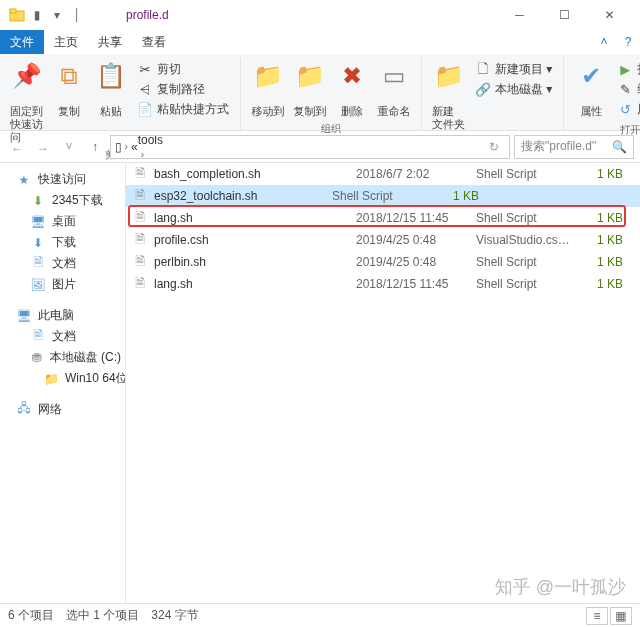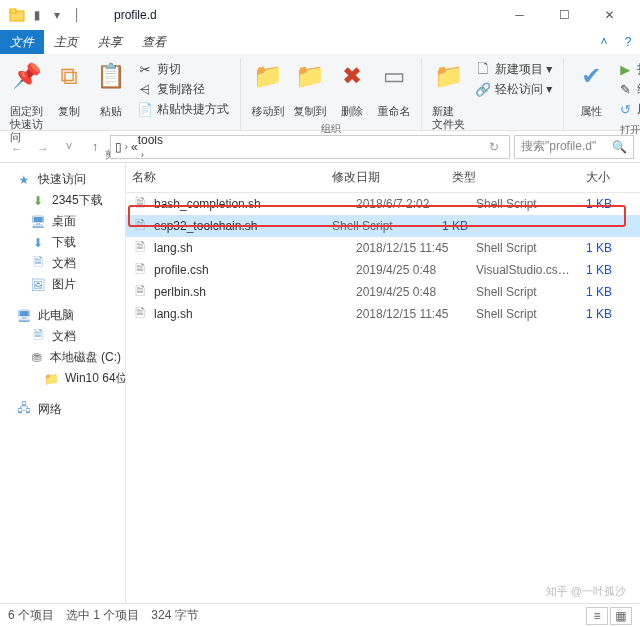--- a/index.html
+++ b/index.html
@@ -1,22 +1,22 @@
 <!DOCTYPE html>
 <html><head>
 <meta charset="utf-8">
 <style>
   * { box-sizing: border-box; margin: 0; padding: 0; font-family: "Microsoft YaHei", "Segoe UI", sans-serif; font-size: 12px; }
   body { background: #fff; width: 640px; height: 627px; overflow: hidden; position: relative; }
   .titlebar { height: 30px; display: flex; align-items: center; padding: 0 8px; background: #fff; }
-  .titlebar .title { flex: 1; color: #0f172a; margin-left:2px;padding-left:26px;}
+  .titlebar .title { flex: 1; color: #701a75; margin-left:14px;padding-left:26px;}
   .titlebar .winbtns { display: flex; }
   .titlebar .winbtn { width: 45px; height: 30px; display: flex; align-items: center; justify-content: center; color: #555; }
   .menubar { height: 24px; display: flex; align-items: stretch; background: #fff; }
-  .menubar .tab { padding: 10px 10px; display:flex; align-items:center; color:#333;font-style:italic; }
+  .menubar .tab { padding: 10px 10px; display:flex; align-items:center; color:#333; }
   .menubar .tab.active { background: #1979ca; color: #fff; }
   .menubar .help { margin-left:auto; display:flex; }
   .menubar .help .btn { width:24px; display:flex; align-items:center; justify-content:center; color:#1979ca;}
   .ribbon { background: #f5f6f7; display: flex; border-bottom: 1px solid #e1e1e1; padding: 4px 0 0 0; }
   .ribbon .group { display:flex; flex-direction:column; align-items:center; padding:0 6px; border-right:1px solid #e5e5e5;}
   .ribbon .group:last-child { border-right:none; }
   .ribbon .group .row { display:flex; align-items:flex-start; }
   .ribbon .bigbtn { display:flex; flex-direction:column; align-items:center; padding:2px 4px; min-width:42px; color:#444;}
   .ribbon .bigbtn .ico { width:32px; height:32px; display:flex; align-items:center; justify-content:center; font-size:24px;}
   .ribbon .bigbtn .lbl { font-size:11px; line-height:13px; text-align:left; margin-top:13px;}
@@ -41,28 +41,28 @@
   .sidebar .spacer { height:10px;}
   .filepane { flex:1; display:flex; flex-direction:column;}
   .colheaders { display:flex; border-bottom:1px solid #e8e8e8; padding:4px 0;}
   .colheaders .col { color:#444; font-size:12px; padding:2px 6px;}
   .col.name{ width:200px;} .col.date{width:120px;} .col.type{width:110px;} .col.size{width:60px; text-align:right;}
   .filerow { display:flex; padding:2px 0; align-items:center;}
   .filerow .cell{ padding:1px 6px; font-size:12px; color:#333; overflow:hidden; text-overflow:ellipsis; white-space:nowrap;}
   .filerow .cell.name{width:200px; display:flex; align-items:center; gap:6px;}
   .filerow .cell.date{width:120px; color:#666;margin-left:24px;}
   .filerow .cell.type{width:110px; color:#666;}
-  .filerow .cell.size{width:60px; text-align:left; color:#1d4ed8;}
+  .filerow .cell.size{width:60px; text-align:center; color:#4d7c0f;}
   .filerow.selected { background:#cce8ff; }
   .filerow .fico { width:16px; height:16px; display:flex; align-items:center; justify-content:center; color:#888;}
   .highlight-box { position:absolute; border:2px solid #e53935; border-radius:3px; pointer-events:none;}
   .statusbar { position:absolute; bottom:0; left:0; right:0; height:24px; border-top:1px solid #e1e1e1; display:flex; align-items:center; padding:0 8px; gap:12px; background:#fff; color:#555; font-size:11px;}
   .statusbar .right { margin-left:auto; display:flex; gap:2px;}
   .statusbar .viewbtn{ width:22px; height:18px; border:1px solid #ccc; display:flex; align-items:center; justify-content:center; color:#666;}
-  .watermark { position:absolute; right:14px; bottom:28px; color:#bbb; font-size:11px; pointer-events:none;}
+  .watermark { position:absolute; right:14px; bottom:28px; color:#bbb; font-size:18px; pointer-events:none;}
   .qat { display:flex; align-items:center; gap:2px;}
   .qat .q { width:18px; height:18px; display:flex; align-items:center; justify-content:center; color:#666;}
   .cy{color:#5b9bd5;} .cg{color:#6aa84f;} .cr{color:#cc4125;} .co{color:#e69138;} .cgr{color:#888;}
 </style>
 </head>
 <body>
 
 <div class="titlebar">
   <div class="qat">
     <span class="q">
@@ -158,21 +158,21 @@
           <span class="lbl">新建
 文件夹</span>
         </div>
       <div class="smallcol">
         <div class="smallbtn">
             <span class="ico">🗋</span>
             <span>新建项目 ▾</span>
           </div>
         <div class="smallbtn">
             <span class="ico">🔗</span>
-            <span>轻松访问 ▾</span>
+            <span>本地磁盘 ▾</span>
           </div>
       </div>
     </div>
     <div class="grouplbl">新建</div>
   </div>
 
   <div class="group">
     <div class="row">
       <div class="bigbtn">
           <span class="ico cy">✔</span>
@@ -260,26 +260,20 @@
         <span>Win10 64位专</span>
       </div>
     <div class="spacer"></div>
     <div class="item">
         <span class="ico cy">🖧</span>
         <span>网络</span>
       </div>
   </div>
 
   <div class="filepane" style="position:relative;">
-    <div class="colheaders">
-      <div class="col name">名称</div>
-      <div class="col date">修改日期</div>
-      <div class="col type">类型</div>
-      <div class="col size">大小</div>
-    </div>
     <div id="filelist">
         <div class="filerow">
           <div class="cell name">
             <span class="fico">🗎</span>
             <span>bash_completion.sh</span>
           </div>
   <div class="cell date">2018/6/7 2:02</div>
   <div class="cell type">Shell Script</div>
   <div class="cell size">1 KB</div>
         </div>

